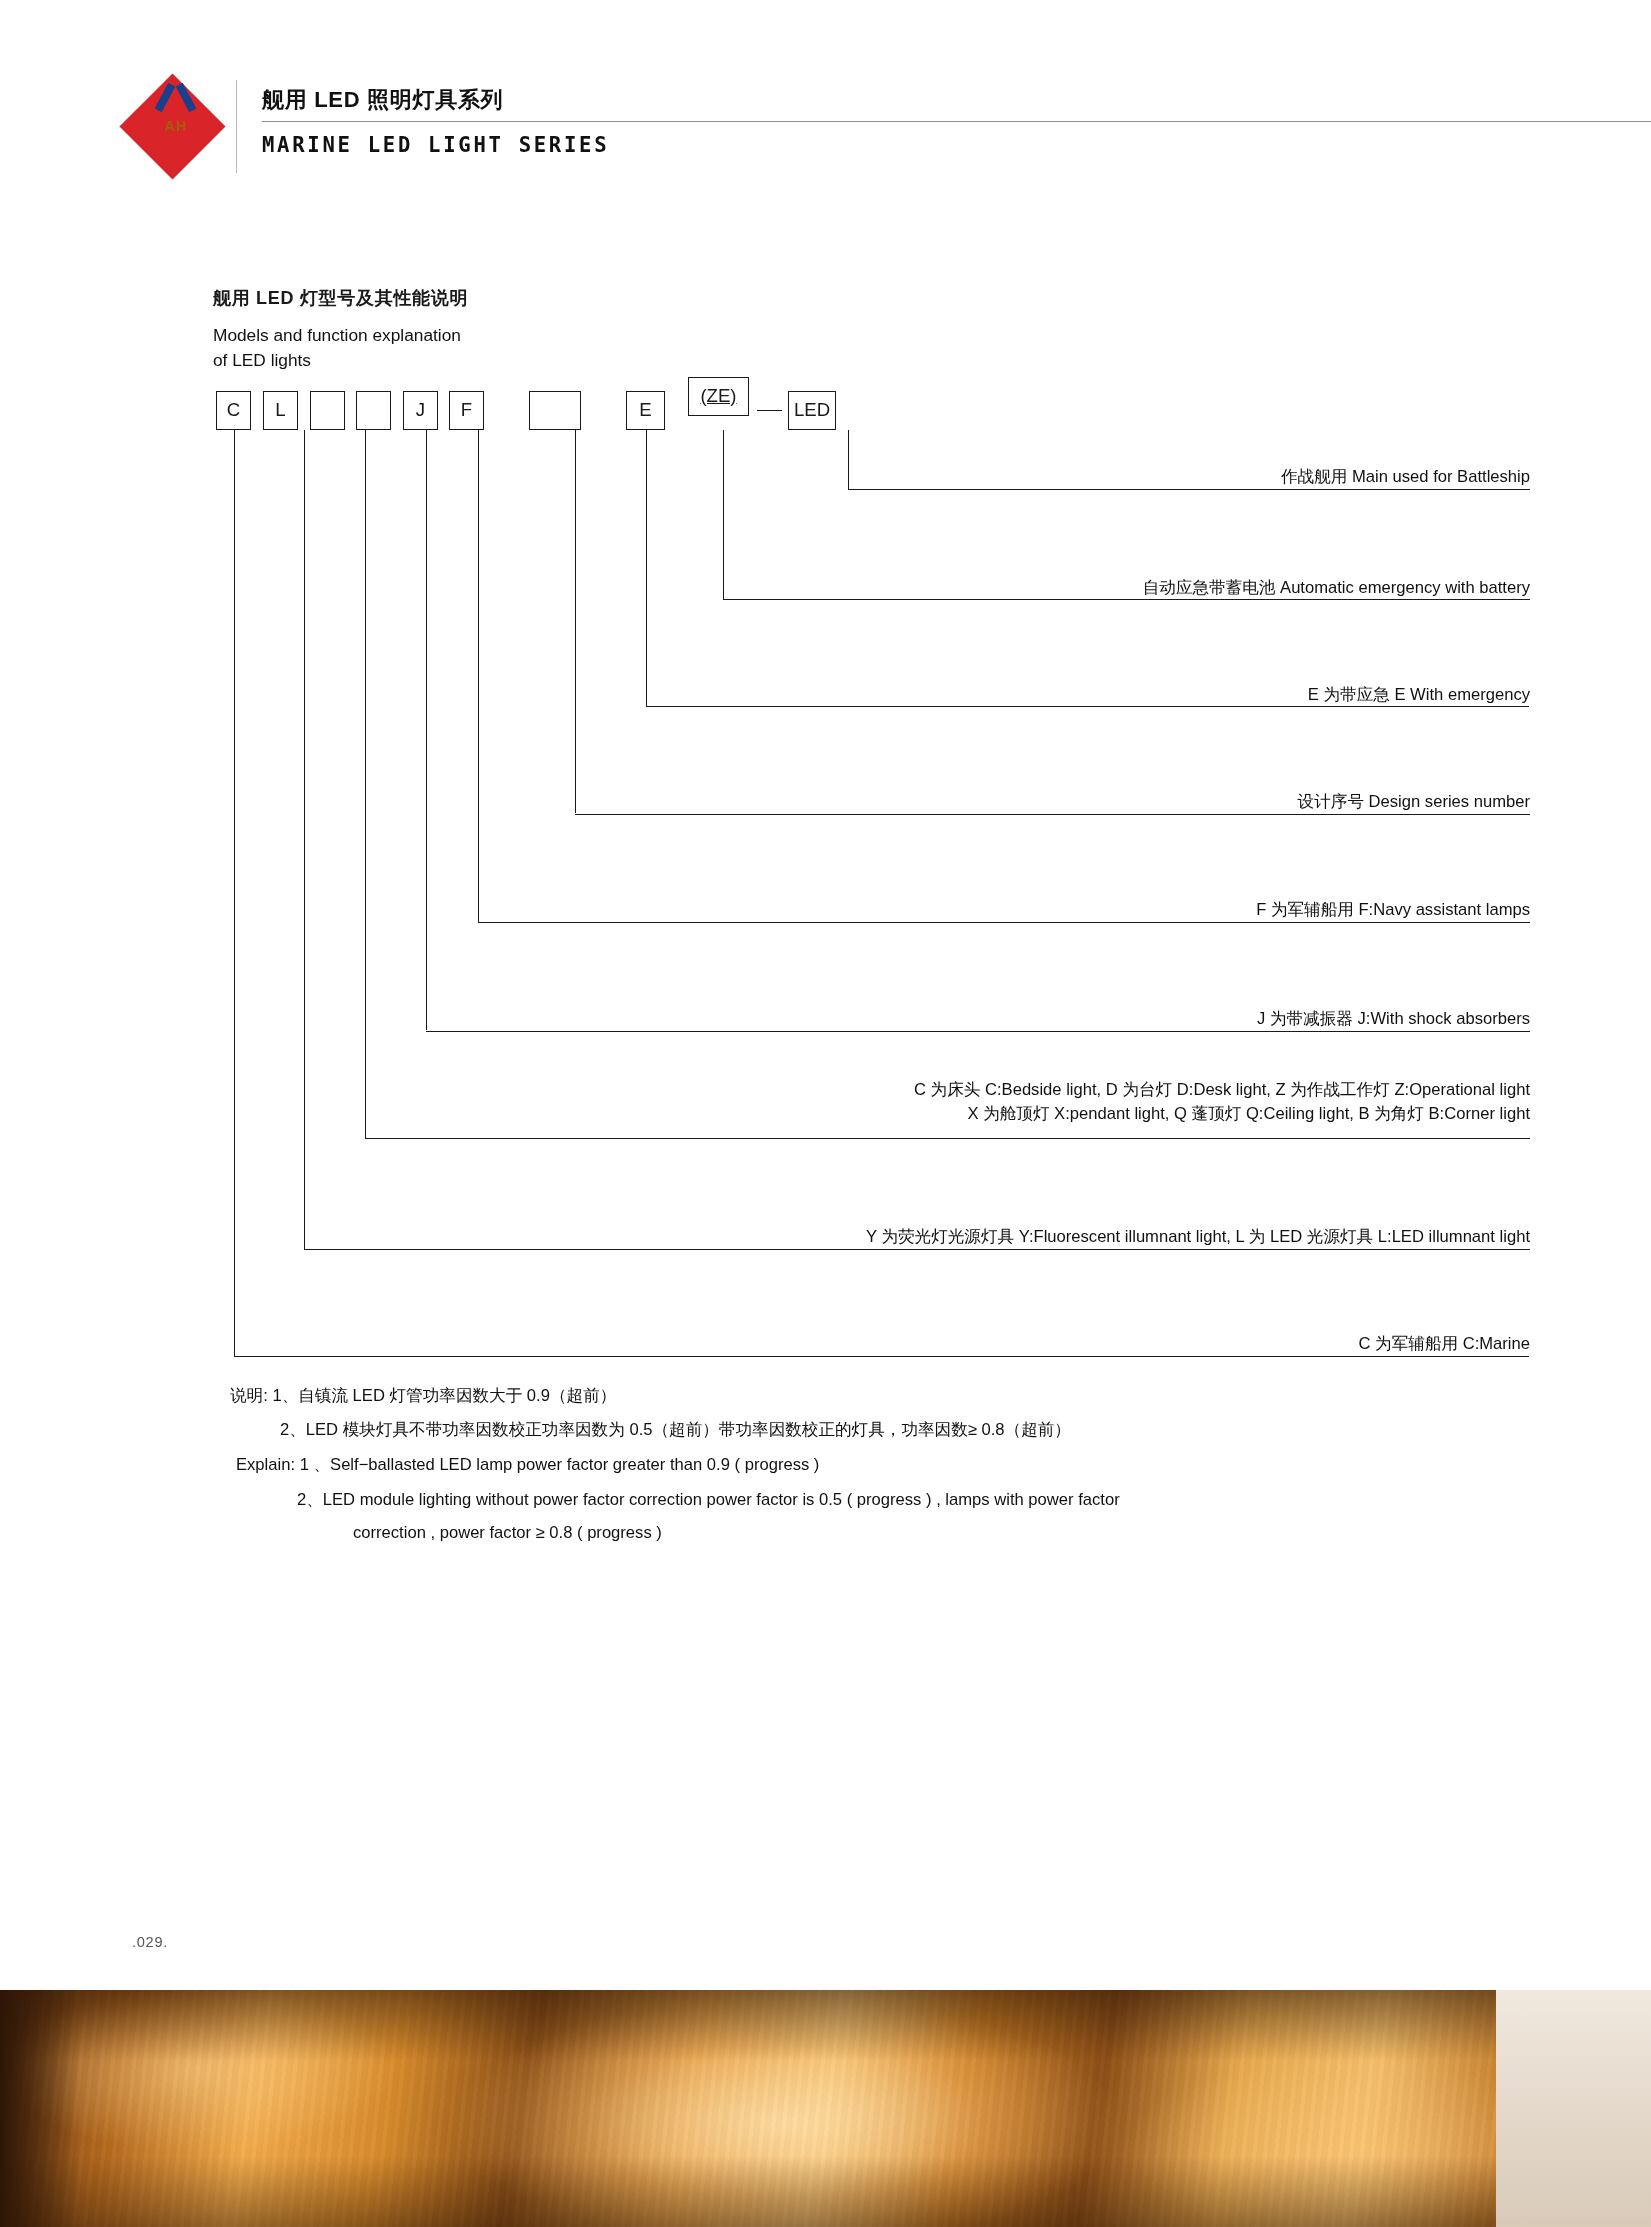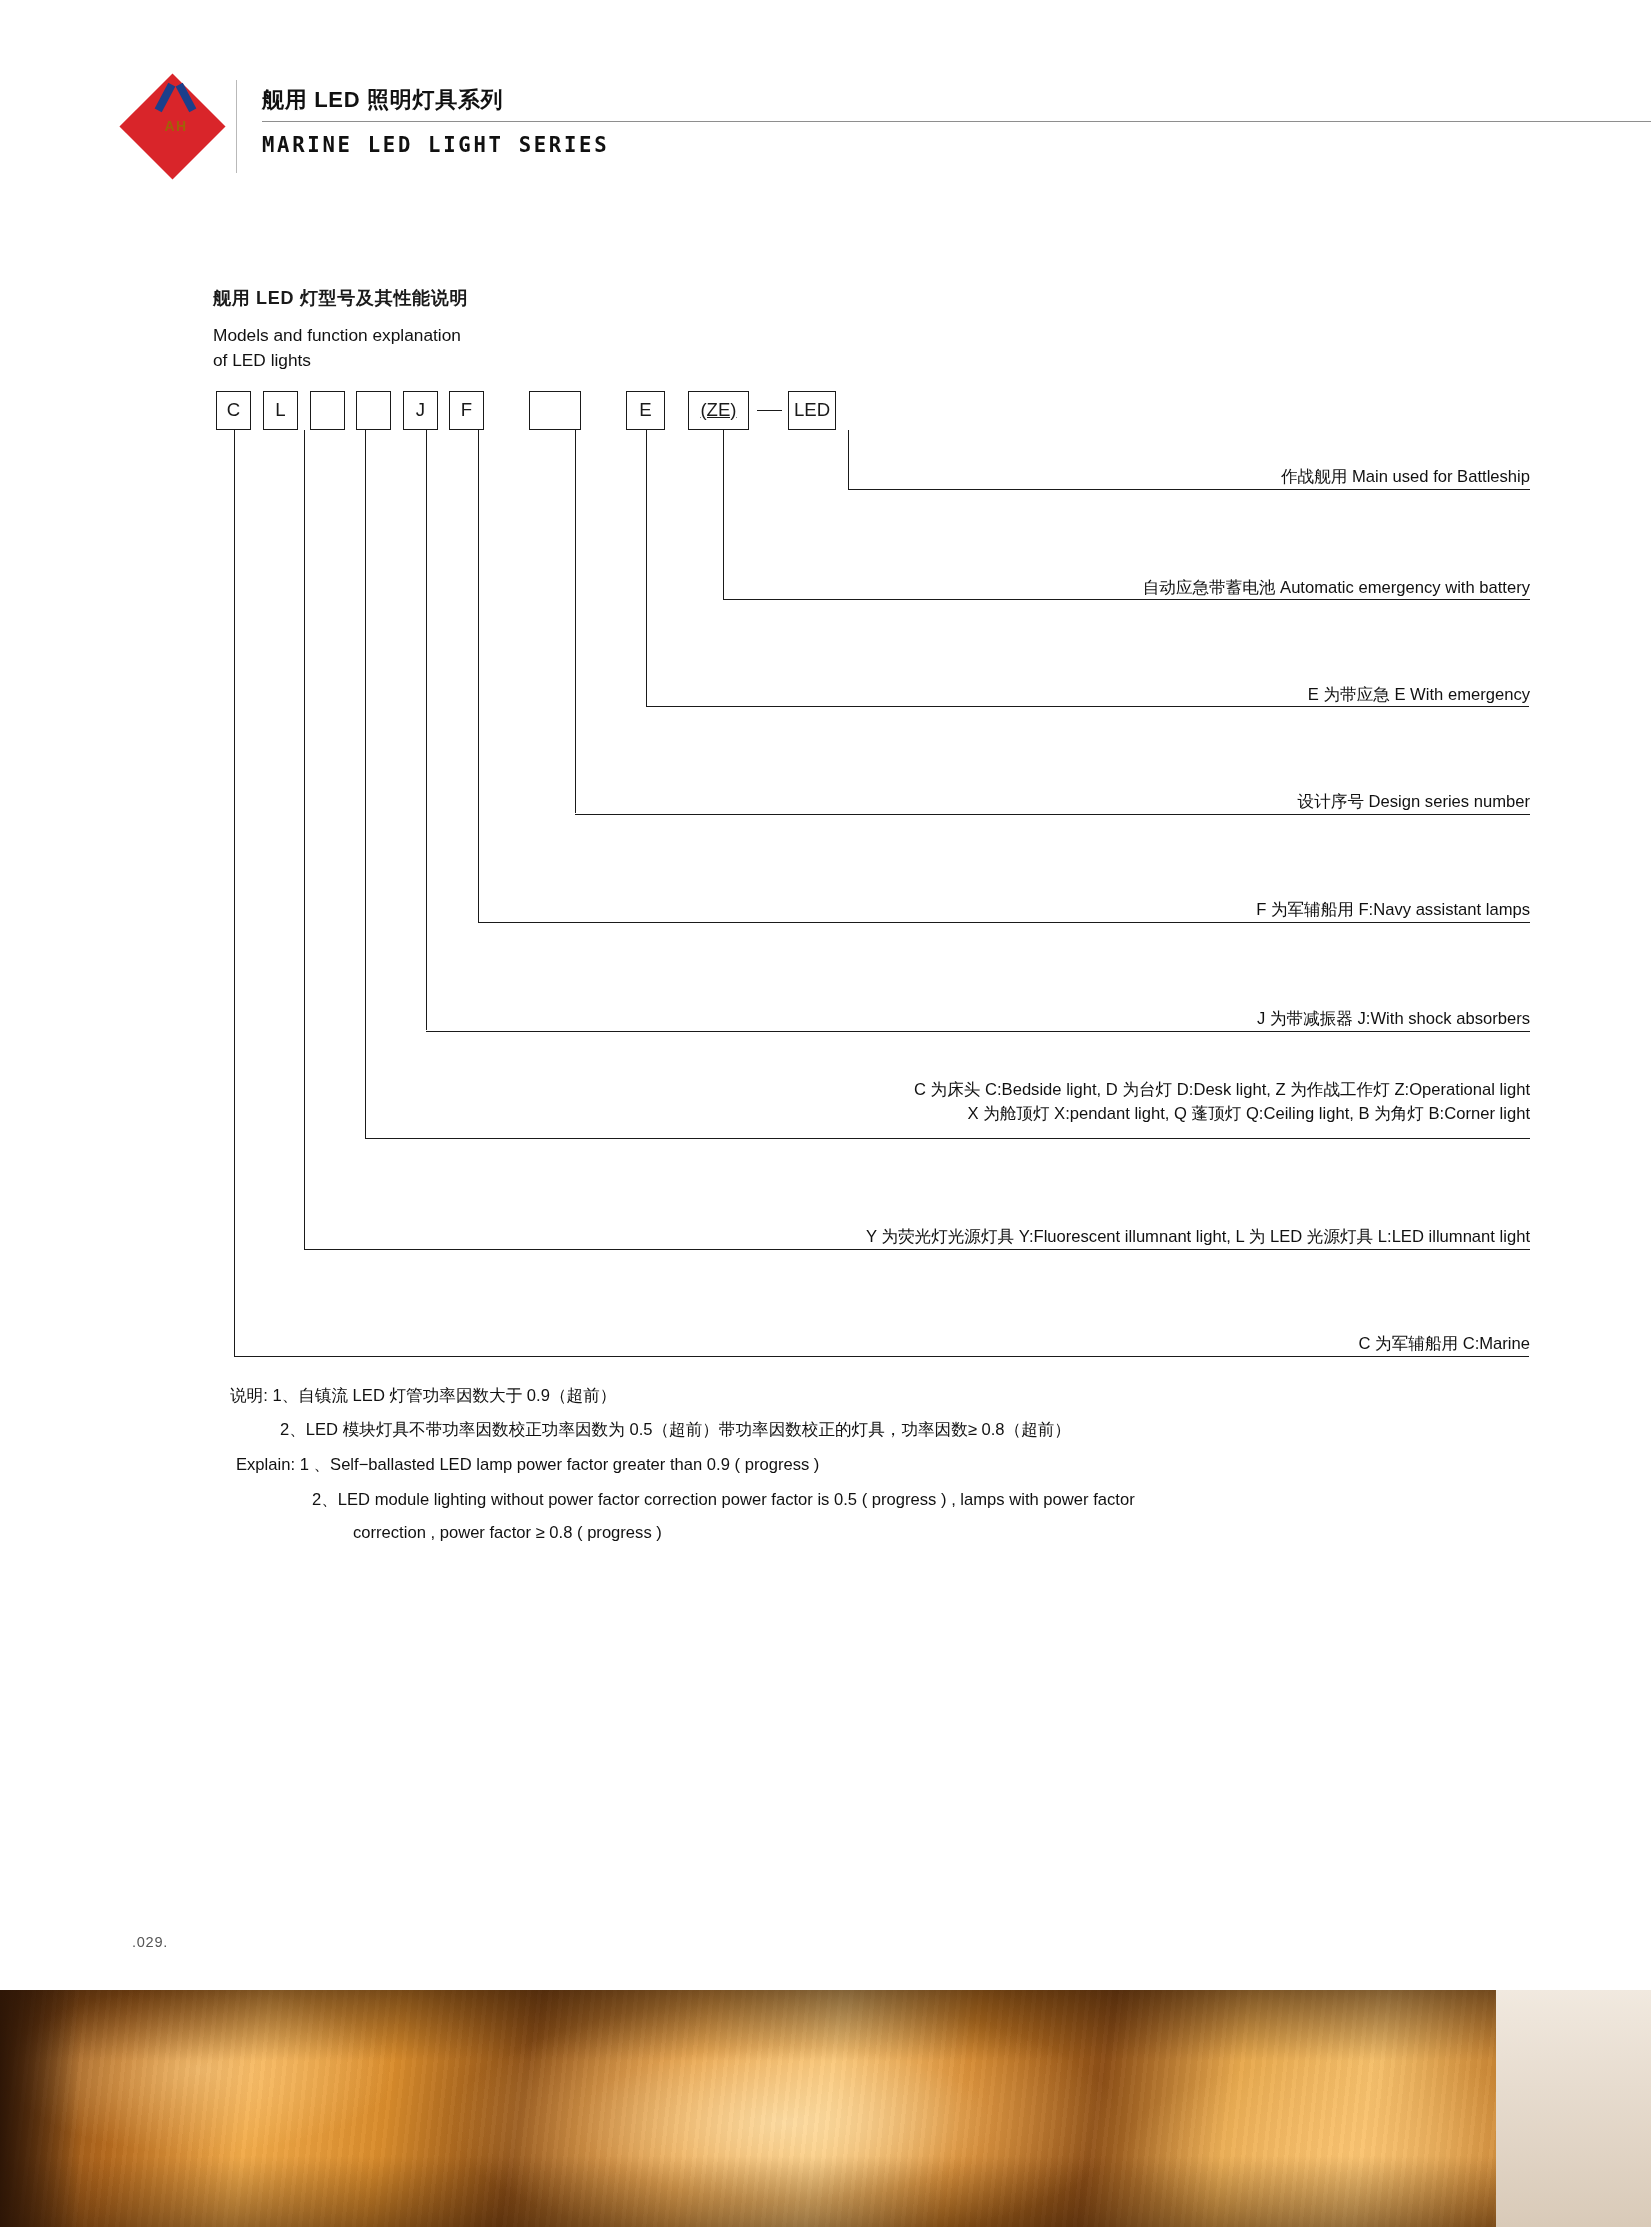--- a/index.html
+++ b/index.html
@@ -270,21 +270,21 @@
 <div class="sec-title-en2">of LED lights</div>
 
 <div class="code-box" style="left:216px; top:391px; width:35px;">C</div>
 <div class="code-box" style="left:263px; top:391px; width:35px;">L</div>
 <div class="code-box" style="left:310px; top:391px; width:35px;"></div>
 <div class="code-box" style="left:356px; top:391px; width:35px;"></div>
 <div class="code-box" style="left:403px; top:391px; width:35px;">J</div>
 <div class="code-box" style="left:449px; top:391px; width:35px;">F</div>
 <div class="code-box" style="left:529px; top:391px; width:52px;"></div>
 <div class="code-box" style="left:626px; top:391px; width:39px;">E</div>
-<div class="code-box" style="left:688px; top:391px; width:61px;text-decoration:underline;">(ZE)</div>
+<div class="code-box" style="left:688px; top:377px; width:61px;text-decoration:underline;">(ZE)</div>
 <div class="dash" style="left:757px; top:410px; width:25px;"></div>
 <div class="code-box" style="left:788px; top:391px; width:48px;">LED</div>
 
 <div class="vline" style="left:848px; top:430px; height:59px;"></div>
 <div class="hline" style="left:848px; top:489px; width:682px;"></div>
 
 <div class="vline" style="left:723px; top:430px; height:169px;"></div>
 <div class="hline" style="left:723px; top:599px; width:807px;"></div>
 
 <div class="vline" style="left:646px; top:430px; height:276px;"></div>
@@ -317,21 +317,21 @@
 <div class="note-2line" style="top:1078px;">
   <div>C 为床头 C:Bedside light, D 为台灯 D:Desk light, Z 为作战工作灯 Z:Operational light</div>
   <div>X 为舱顶灯 X:pendant light, Q 蓬顶灯 Q:Ceiling light, B 为角灯 B:Corner light</div>
 </div>
 <div class="note" style="top:1226px;">Y 为荧光灯光源灯具 Y:Fluorescent illumnant light,  L 为 LED 光源灯具 L:LED illumnant light</div>
 <div class="note" style="top:1333px;">C 为军辅船用 C:Marine</div>
 
 <div class="explain" style="left:230px; top:1385px;">说明: 1、自镇流 LED 灯管功率因数大于 0.9（超前）</div>
 <div class="explain" style="left:280px; top:1419px;">2、LED 模块灯具不带功率因数校正功率因数为 0.5（超前）带功率因数校正的灯具，功率因数≥ 0.8（超前）</div>
 <div class="explain" style="left:236px; top:1454px;">Explain: 1 、Self−ballasted LED lamp power factor greater than 0.9 ( progress )</div>
-<div class="explain" style="left:312px; top:1489px;">2、LED module lighting without power factor correction power factor is  0.5 ( progress ) , lamps with power factor</div>
+<div class="explain" style="left:297px; top:1489px;">2、LED module lighting without power factor correction power factor is  0.5 ( progress ) , lamps with power factor</div>
 <div class="explain" style="left:353px; top:1523px;">correction , power factor ≥ 0.8 ( progress )</div>
 
 <div class="page-num">.029.</div>
 
 <div class="photo-band">
   <div class="photo-layer pl1"></div>
   <div class="photo-layer pl2"></div>
   <div class="photo-layer pl4"></div>
   <div class="photo-layer pl3"></div>
   <div class="photo-dark-left"></div>

